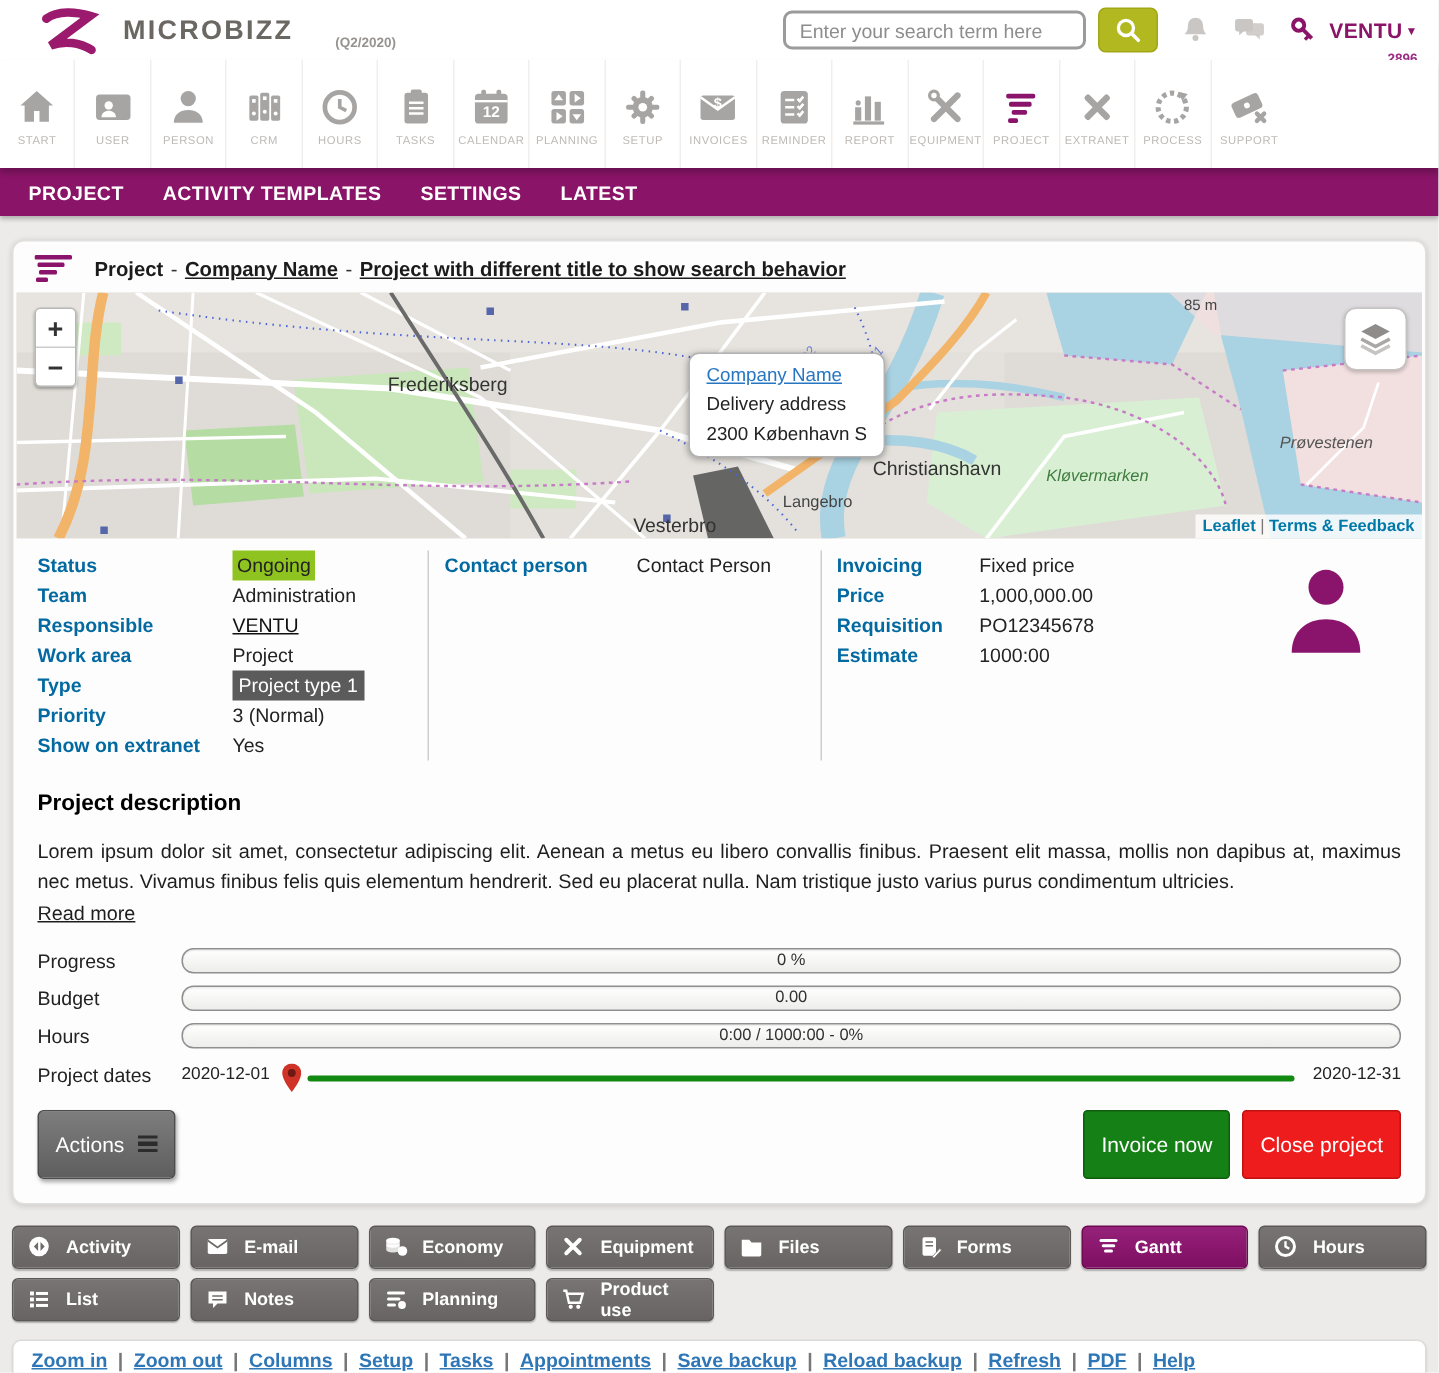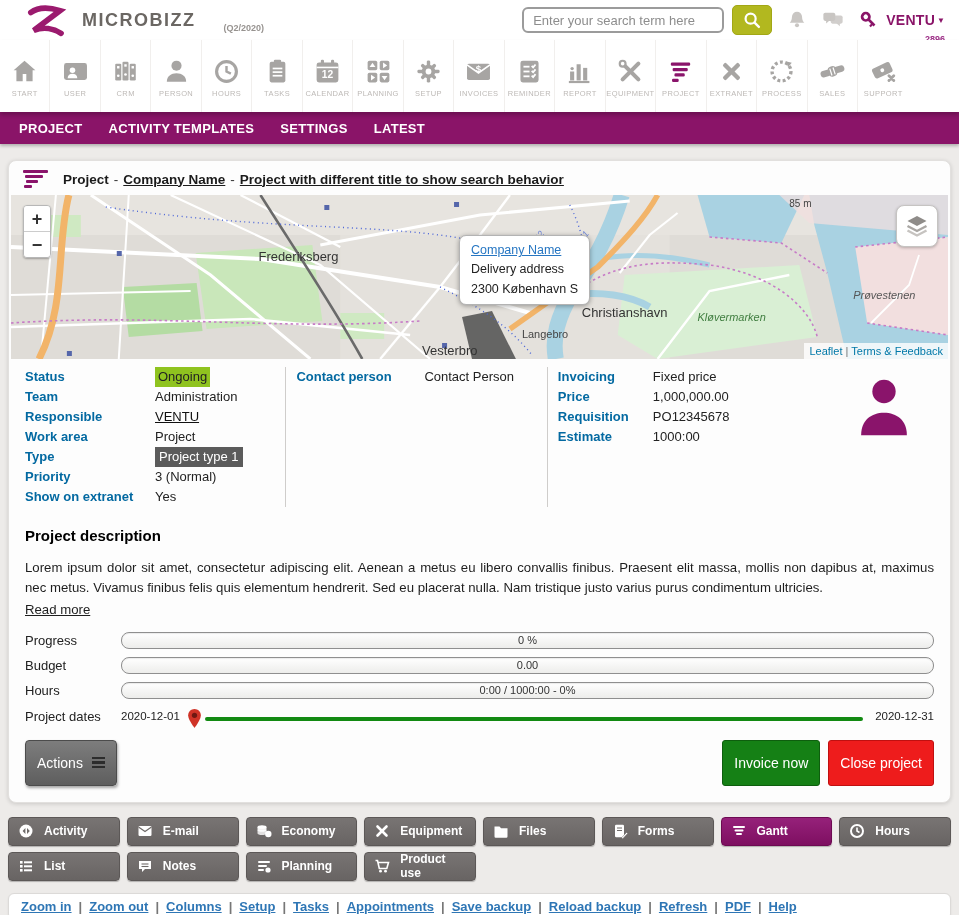--- a/index.html
+++ b/index.html
@@ -49,21 +49,21 @@
   .zoomctl{position:absolute;left:12px;top:10px;width:26px;border:1px solid #b7b7b7;border-radius:4px;overflow:hidden;box-shadow:0 1px 2px rgba(0,0,0,.3);}
   .zoomctl div{width:26px;height:25px;background:#fff;color:#333;font-size:18px;font-weight:bold;display:flex;align-items:center;justify-content:center;cursor:pointer;line-height:1;}
   .zoomctl div:first-child{border-bottom:1px solid #ccc;}
   .layersctl{position:absolute;right:10px;top:10px;width:40px;height:40px;background:#fff;border:1px solid #c6c4c2;border-radius:8px;
     display:flex;align-items:center;justify-content:center;box-shadow:0 1px 3px rgba(0,0,0,.25);cursor:pointer;}
   .layersctl svg{width:26px;height:26px;}
   .tooltip{position:absolute;left:448px;top:40px;background:#fff;border:1px solid #b3b3b3;border-radius:7px;
     padding:5px 11px;font-size:12.5px;line-height:1.55;box-shadow:0 1px 5px rgba(0,0,0,.35);white-space:nowrap;}
   .tooltip a{color:#2676c2;text-decoration:underline;}
   .attribution{position:absolute;right:0;bottom:0;background:rgba(255,255,255,.8);font-size:11px;padding:2px 5px;color:#333;}
-  .attribution a{color:#0078A8;text-decoration:none;font-weight:normal;text-align:right;}
+  .attribution a{color:#0078A8;text-decoration:none;font-weight:bold;text-align:right;}
   .attribution .sep{margin:0 3px;color:#777;}
   
   .details{display:flex;padding:8px 10px 4px 14px;font-size:13px;}
   .dcol{line-height:20px;}
   .dcol-1{width:262px;}
   .dcol-2{width:252px;border-left:1px solid #cfcdcb;padding-left:10px;}
   .dcol-3{width:300px;border-left:1px solid #cfcdcb;padding-left:10px;}
   .drow{display:flex;}
   .dlabel{font-weight:bold;color:#0369a1;}
   .dcol-1 .dlabel{width:130px;}
@@ -166,42 +166,42 @@
   <div class="tb-item">
     <svg viewBox="0 0 24 24" fill="currentColor">
       <rect x="2.5" y="5" width="19" height="14" rx="2"></rect>
         <circle cx="9.5" cy="11" r="2.3" fill="#fff"></circle>
       <path d="M5.5 17.5c0-2.4 1.9-3.6 4-3.6s4 1.2 4 3.6z" fill="#fff"></path>
       </svg>
     <span class="tb-label">USER</span>
   </div>
   <div class="tb-item">
     <svg viewBox="0 0 24 24" fill="currentColor">
+      <circle cx="12" cy="7.2" r="4.2"></circle>
+        <path d="M4 20.5c0-4.6 3.6-7 8-7s8 2.4 8 7z"></path>
+      </svg>
+    <span class="tb-label">PERSON</span>
+  </div>
+  <div class="tb-item">
+    <svg viewBox="0 0 24 24" fill="currentColor">
       <rect x="3.5" y="5.5" width="5" height="14" rx="1"></rect>
         <rect x="9.5" y="4" width="5" height="15.5" rx="1"></rect>
         <rect x="15.5" y="5.5" width="5" height="14" rx="1"></rect>
       <g fill="#fff">
           <rect x="5" y="7.5" width="2" height="2"></rect>
           <rect x="11" y="6" width="2" height="2"></rect>
           <rect x="17" y="7.5" width="2" height="2"></rect>
       <circle cx="6" cy="15.5" r="1.1"></circle>
           <circle cx="12" cy="14.5" r="1.1"></circle>
           <circle cx="18" cy="15.5" r="1.1"></circle>
         </g>
       </svg>
     <span class="tb-label">CRM</span>
   </div>
   <div class="tb-item">
-    <svg viewBox="0 0 24 24" fill="currentColor">
-      <circle cx="12" cy="7.2" r="4.2"></circle>
-        <path d="M4 20.5c0-4.6 3.6-7 8-7s8 2.4 8 7z"></path>
-      </svg>
-    <span class="tb-label">PERSON</span>
-  </div>
-  <div class="tb-item">
     <svg viewBox="0 0 24 24">
       <circle cx="12" cy="12" r="8.2" fill="none" stroke="currentColor" stroke-width="2.6"></circle>
       <path d="M12 7.5V12l3.6 1.8" fill="none" stroke="currentColor" stroke-width="2"></path>
       </svg>
     <span class="tb-label">HOURS</span>
   </div>
   <div class="tb-item">
     <svg viewBox="0 0 24 24" fill="currentColor">
       <rect x="5.5" y="4" width="13" height="17" rx="1.5"></rect>
         <rect x="9" y="2.2" width="6" height="3.6" rx="1"></rect>
@@ -312,34 +312,20 @@
         </g>
       </svg>
     <span class="tb-label">EXTRANET</span>
   </div>
   <div class="tb-item">
     <svg viewBox="0 0 24 24" fill="currentColor">
       <circle cx="12" cy="12" r="7.8" fill="none" stroke="currentColor" stroke-width="2.8" stroke-dasharray="2.4 2"></circle>
       <path d="M15.5 3.5l5 1.2-3 3.8z"></path>
       </svg>
     <span class="tb-label">PROCESS</span>
-  </div>
-  <div class="tb-item">
-    <svg viewBox="0 0 24 24" fill="currentColor">
-      <g transform="rotate(-18 12 12)">
-          <rect x="1.8" y="9.2" width="9" height="5.4" rx="2.6"></rect>
-          <rect x="13.2" y="9.2" width="9" height="5.4" rx="2.6"></rect>
-          <rect x="8.6" y="7.6" width="6.8" height="8.6" rx="2.8"></rect>
-      <g stroke="#fff" stroke-width="1">
-            <line x1="10.6" y1="9" x2="10.6" y2="15"></line>
-            <line x1="13.4" y1="9" x2="13.4" y2="15"></line>
-          </g>
-        </g>
-      </svg>
-    <span class="tb-label">SALES</span>
   </div>
   <div class="tb-item">
     <svg viewBox="0 0 24 24" fill="currentColor">
       <g transform="rotate(-25 11 11)">
           <rect x="3" y="6.5" width="16" height="9" rx="2"></rect>
           <circle cx="11" cy="11" r="1.6" fill="#fff"></circle>
         </g>
       <path d="M16.5 15.5l4 4m0-4l-4 4" stroke="currentColor" stroke-width="2.4" stroke-linecap="round"></path>
       </svg>
     <span class="tb-label">SUPPORT</span>

